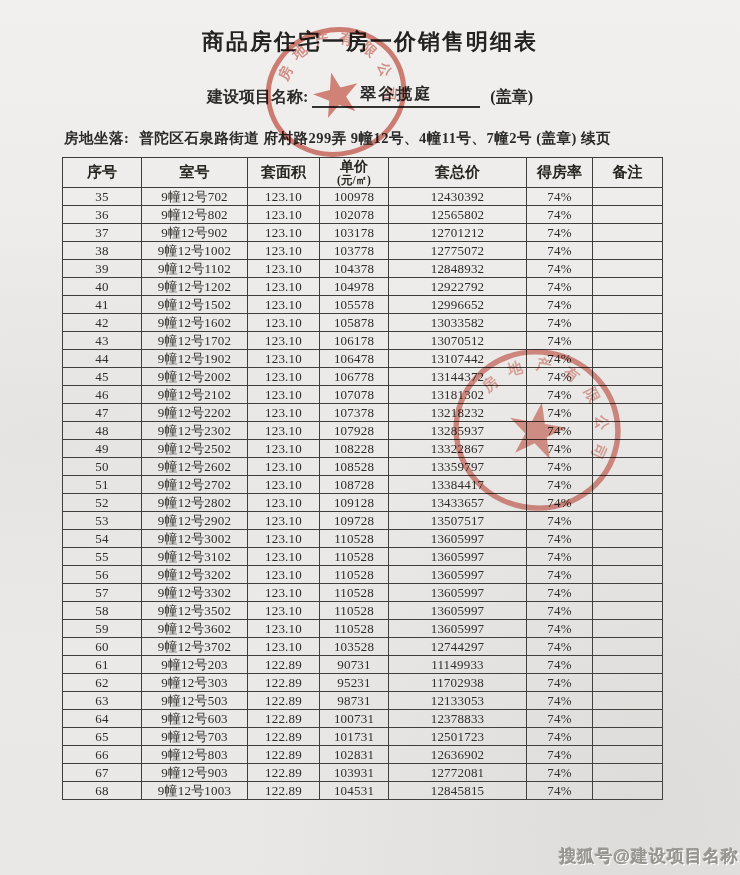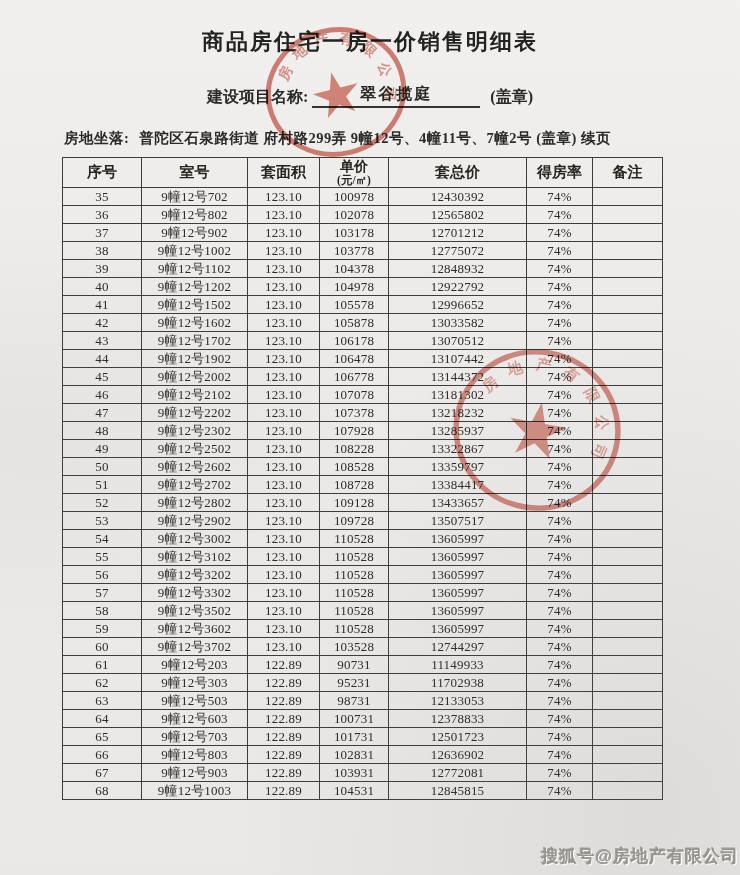--- a/index.html
+++ b/index.html
@@ -483,15 +483,15 @@
       <defs>
         <path id="arcMid" d="M 92,90 m -60,0 a 60,60 0 1,1 120,0 a 60,60 0 1,1 -120,0" fill="none"></path>
       </defs>
       <text font-size="15" font-weight="bold" fill="rgba(193,57,40,0.42)" letter-spacing="12">
         <textPath href="#arcMid" startOffset="28">房地产有限公司</textPath>
       </text>
       <polygon fill="rgba(198,62,42,0.52)" transform="translate(92,92)" points="0,-30 6.7,-9.3 28.5,-9.3 10.9,3.5 17.6,24.3 0,11.5 -17.6,24.3 -10.9,3.5 -28.5,-9.3 -6.7,-9.3"></polygon>
     </g>
   </svg>
 
-  <div class="watermark">搜狐号@房地产有限公司</div>
+  <div class="watermark">搜狐号@建设项目名称</div>
 
 </div>
 
 </body></html>

